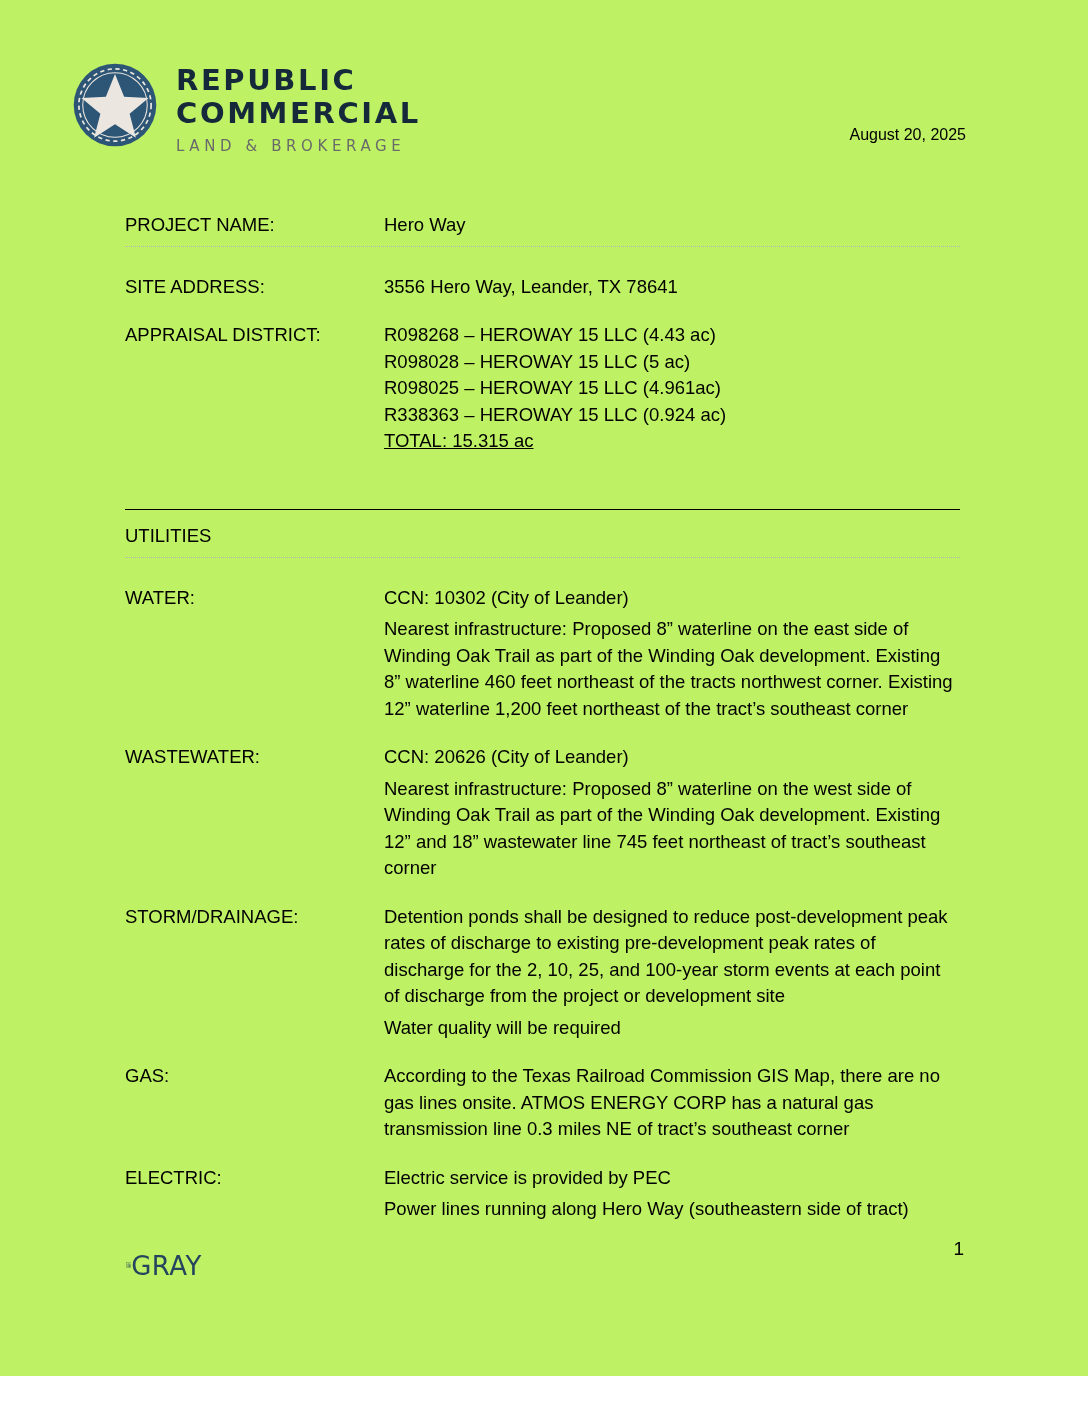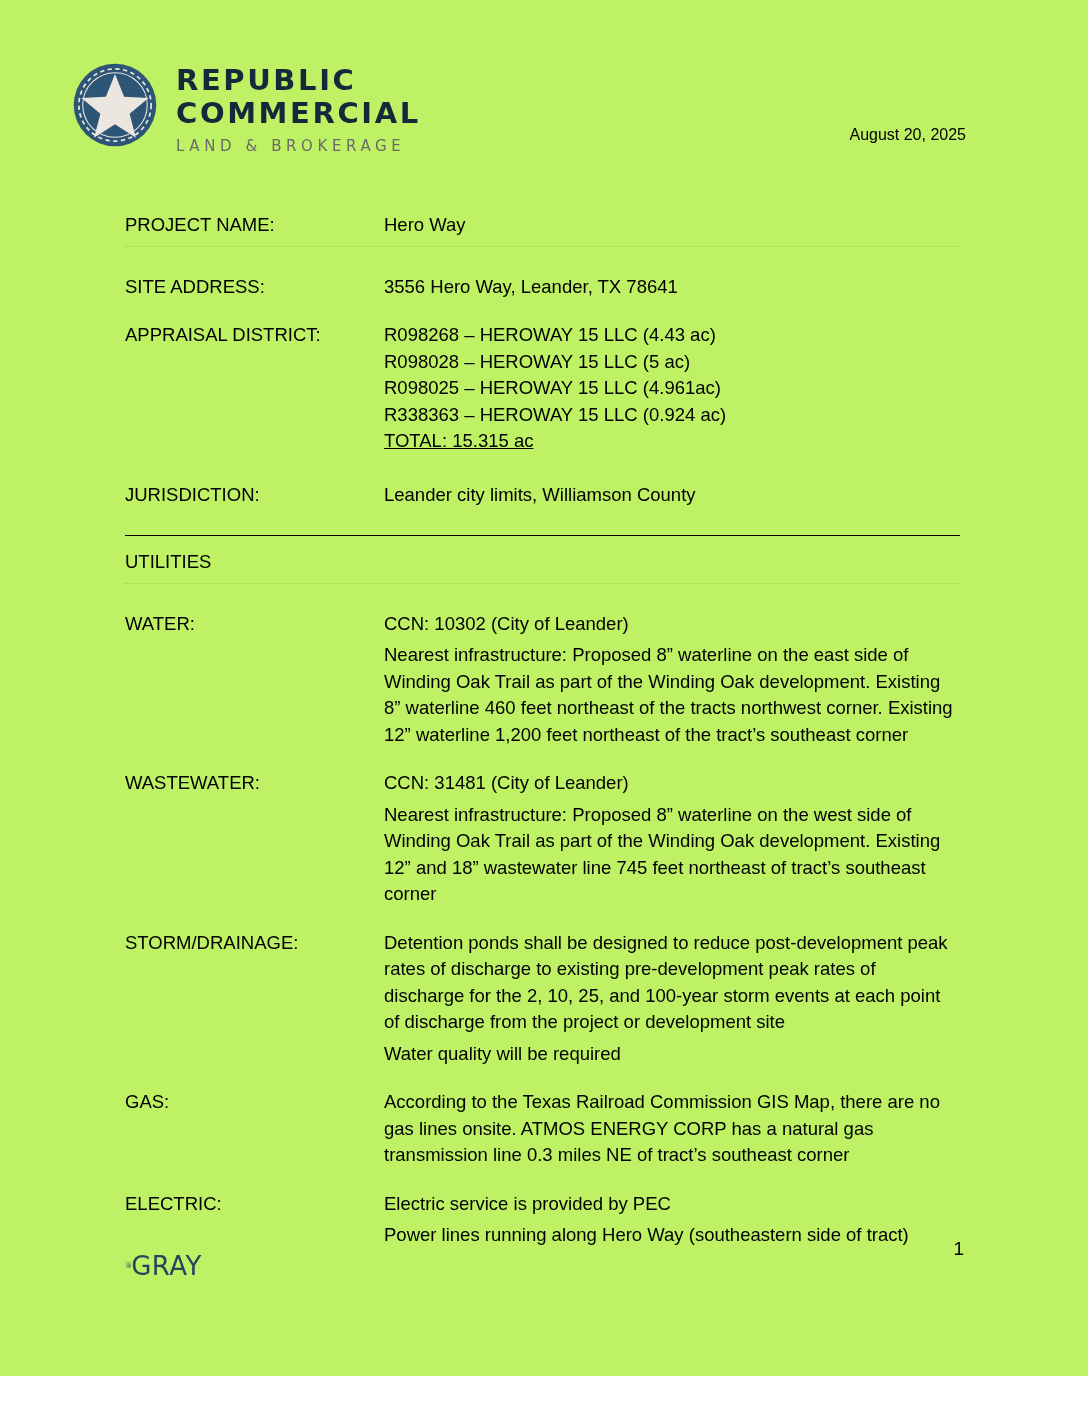--- a/index.html
+++ b/index.html
@@ -247,24 +247,20 @@
         <span class="stack-line">R098268 – HEROWAY 15 LLC (4.43 ac)</span>
         <span class="stack-line">R098028 – HEROWAY 15 LLC (5 ac)</span>
         <span class="stack-line">R098025 – HEROWAY 15 LLC (4.961ac)</span>
         <span class="stack-line">R338363 – HEROWAY 15 LLC (0.924 ac)</span>
         <span class="stack-line underline">TOTAL: 15.315 ac</span>
       </div>
     </div>
 
     <div class="gap-lg"></div>
 
-    <div class="row">
-      <div class="label">JURISDICTION:</div>
-      <div class="value">Leander city limits, Williamson County</div>
-    </div>
 
     <div class="gap-lg"></div>
 
     <div class="solid-rule"></div>
     <div class="gap-sm"></div>
     <div class="row">
       <div class="label bold">UTILITIES</div>
     </div>
     <div class="dotted-rule"></div>
 
@@ -276,21 +272,21 @@
         <p>CCN: 10302 (City of Leander)</p>
         <p>Nearest infrastructure: Proposed 8” waterline on the east side of Winding Oak Trail as part of the Winding Oak development. Existing 8” waterline 460 feet northeast of the tracts northwest corner. Existing 12” waterline 1,200 feet northeast of the tract’s southeast corner</p>
       </div>
     </div>
 
     <div class="gap-md"></div>
 
     <div class="row">
       <div class="label">WASTEWATER:</div>
       <div class="value para-block">
-        <p>CCN: 31481 (City of Leander)</p>
+        <p>CCN: 20626 (City of Leander)</p>
         <p>Nearest infrastructure: Proposed 8” waterline on the west side of Winding Oak Trail as part of the Winding Oak development. Existing 12” and 18” wastewater line 745 feet northeast of tract’s southeast corner</p>
       </div>
     </div>
 
     <div class="gap-md"></div>
 
     <div class="row">
       <div class="label">STORM/DRAINAGE:</div>
       <div class="value para-block">
         <p>Detention ponds shall be designed to reduce post-development peak rates of discharge to existing pre-development peak rates of discharge for the 2, 10, 25, and 100-year storm events at each point of discharge from the project or development site</p>

